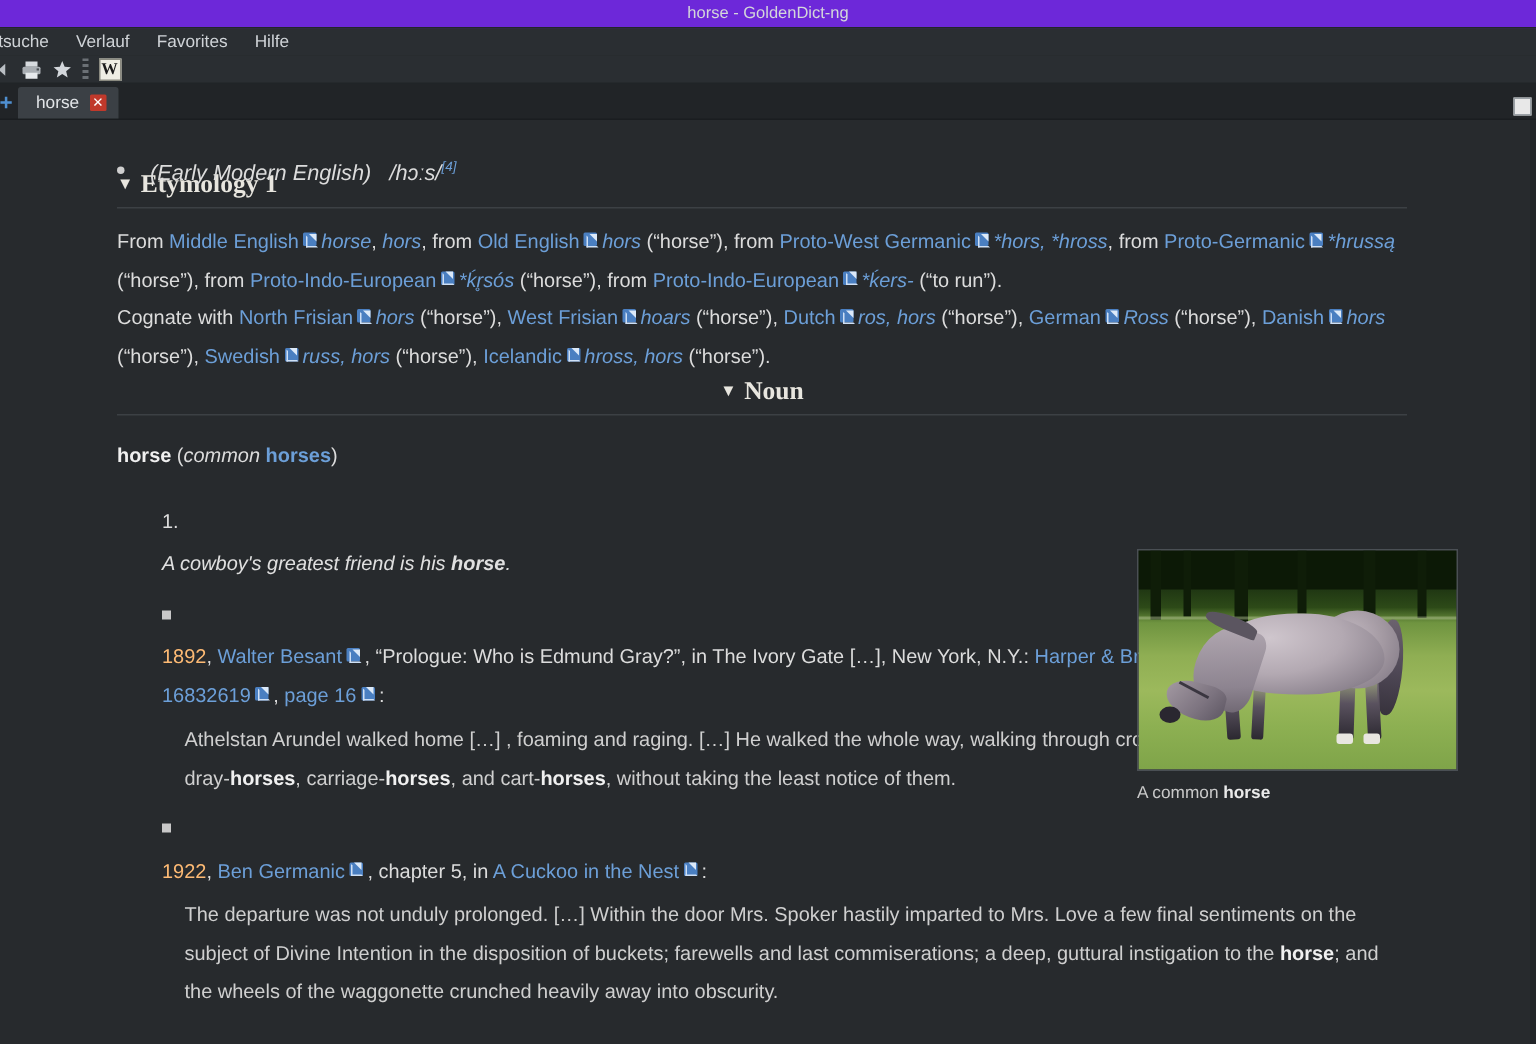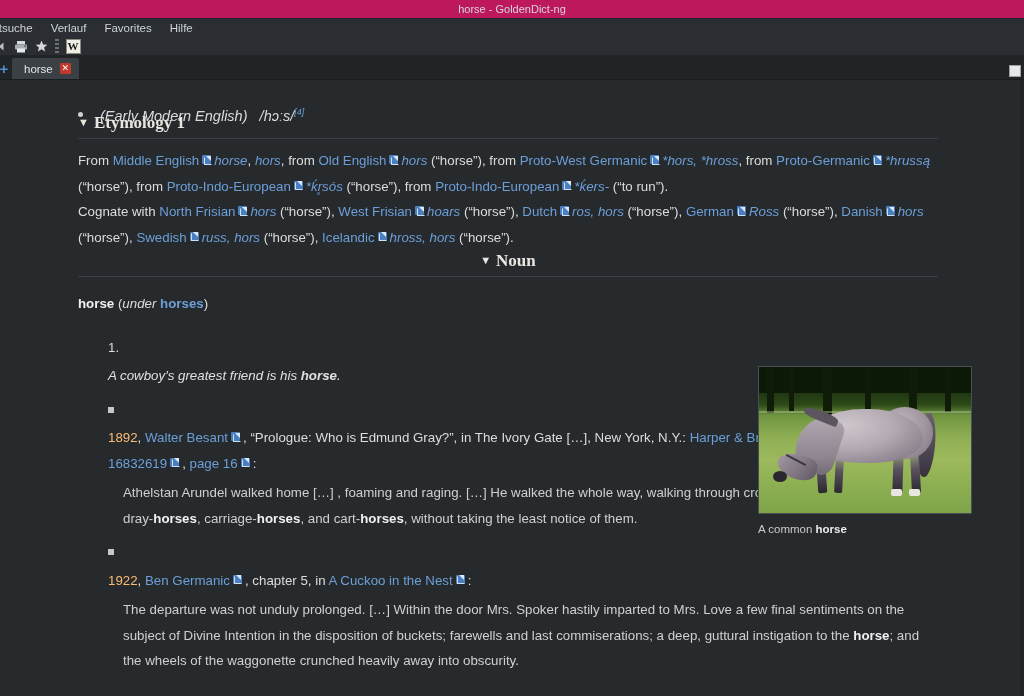--- a/index.html
+++ b/index.html
@@ -8,21 +8,21 @@
     margin: 0; padding: 0;
     width: 1024px; height: 696px;
     overflow: hidden;
     background: #232629;
     font-family: "Liberation Sans", sans-serif;
   }
 
   
   .titlebar {
     height: 19px;
-    background: #be185d;
+    background: #6d28d9;
     color: #d4d7da;
     font-size: 11px;
     display: flex;
     align-items: center;
     justify-content: center;
     border-bottom: 1px solid #22262a;
   }
 
   
   .menubar {
@@ -432,21 +432,21 @@
 
     <p>
       <span>Cognate with </span><a class="lnk">North Frisian</a><span class="ext"></span><i><a class="lnk">hors</a></i><span> (“horse”), </span><a class="lnk">West Frisian</a><span class="ext"></span><i><a class="lnk">hoars</a></i><span> (“horse”), </span><a class="lnk">Dutch</a><span class="ext"></span><i><a class="lnk">ros, hors</a></i><span> (“horse”), </span><a class="lnk">German</a><span class="ext"></span><i><a class="lnk">Ross</a></i><span> (“horse”), </span><a class="lnk">Danish</a><span class="ext"></span><i><a class="lnk">hors</a></i><span> (“horse”), </span><a class="lnk">Swedish</a><span class="ext"></span><i><a class="lnk">russ, hors</a></i><span> (“horse”), </span><a class="lnk">Icelandic</a><span class="ext"></span><i><a class="lnk">hross, hors</a></i><span> (“horse”).</span>
     </p>
 
     <h2 class="section noun-head">
       <span class="caret">▼</span><span>Noun</span>
     </h2>
 
     <p style="margin-top:14px;">
-      <span class="headword">horse</span><span> (</span><i>under</i> <a class="lnk" style="font-weight:bold;">horses</a><span>)</span>
+      <span class="headword">horse</span><span> (</span><i>common</i> <a class="lnk" style="font-weight:bold;">horses</a><span>)</span>
     </p>
 
     <div class="defblock">
 
       <ol class="sub-ol">
         <li>
           <span class="sub-num">1.</span>
           <p class="example">
             <span>A cowboy's greatest friend is his </span><b>horse</b><span>.</span>
           </p>

